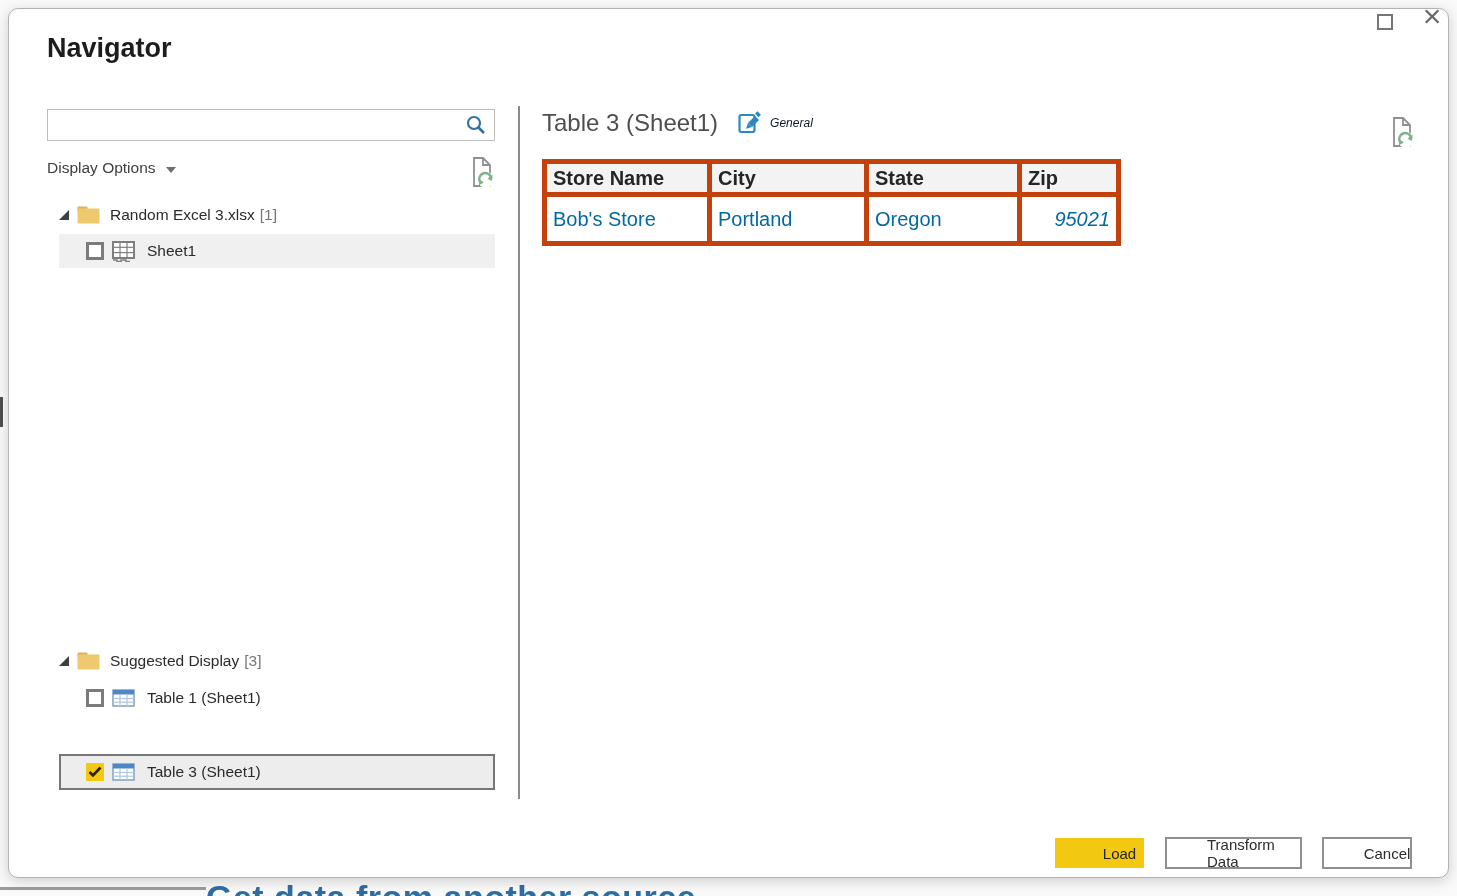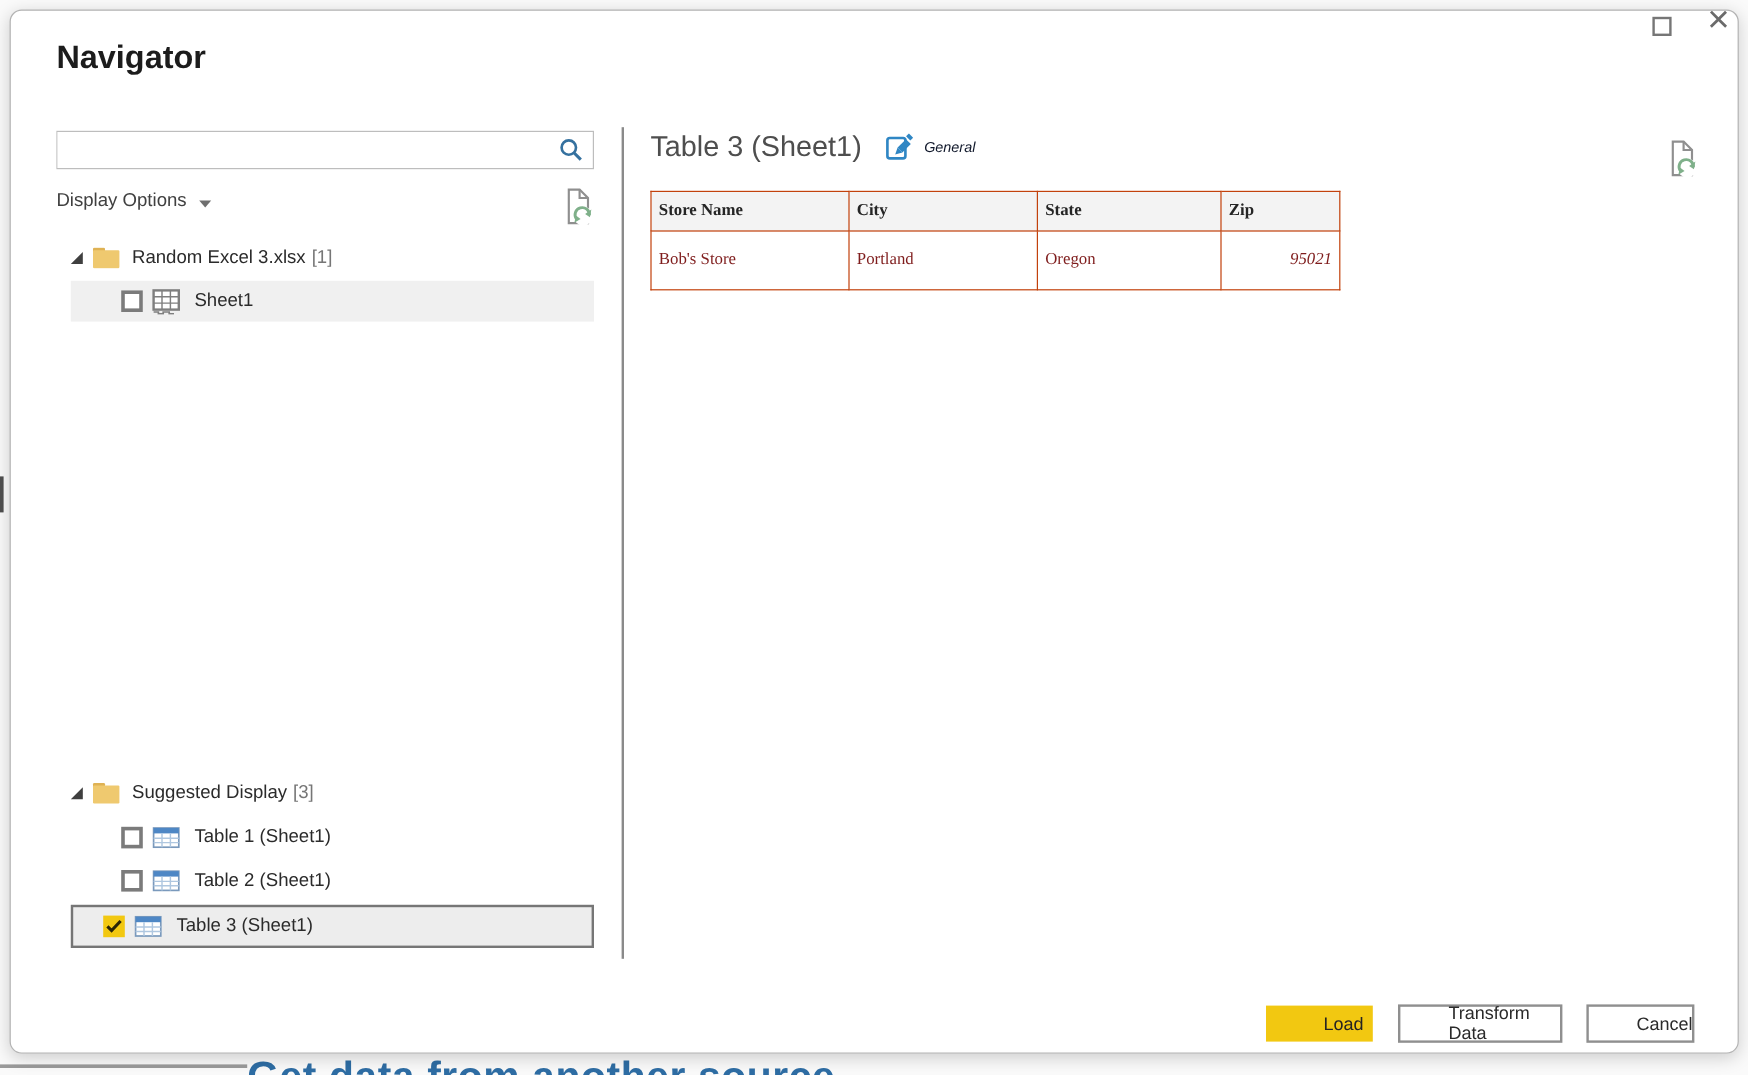--- a/index.html
+++ b/index.html
@@ -55,43 +55,43 @@
   .refresh-left { left:458px; top:146px; }
   .refresh-preview { left:1378px; top:106px; }
 
   
   .tree-row { position:absolute; display:flex; align-items:center; }
   .tri-open { width:0; height:0; border-left:10px solid transparent; border-bottom:10px solid #3f3f3f; margin-right:8px; }
   .folder-ic { width:23px; height:18px; margin-right:10px; }
   .tree-label { font-size:15.5px; color:#2b2b2b; white-space:nowrap; }
   .tree-count { font-size:15.5px; color:#767676; margin-left:5px; }
 
-  .tree-item { position:absolute; left:50px; width:436px; height:34px; display:flex; align-items:center; padding-left:42px; cursor:pointer; }
+  .tree-item { position:absolute; left:50px; width:436px; height:34px; display:flex; align-items:center; padding-left:27px; cursor:pointer; }
   .tree-item .cb { width:18px; height:18px; flex:0 0 auto; margin-right:7px; }
   .cb-empty { border:3px solid #7b7b7b; background:#fff; }
   .cb-checked { background:#F2C811; display:flex; align-items:center; justify-content:center; }
   .tree-item .item-ic { width:25px; height:22px; margin-right:11px; flex:0 0 auto; }
   .row-hl { background:#f0f0f0; }
   .row-sel { background:#ededed; border:2px solid #767676; padding-left:25px; height:36px; }
 
   
   .v-divider { position:absolute; left:509px; top:97px; width:2px; height:693px; background:#8a8a8a; }
 
   
   .preview-title-row { position:absolute; left:533px; top:100px; display:flex; align-items:center; }
   .preview-title { font-size:24px; color:#4e4e4e; font-weight:400; }
   .general-ic { width:26px; height:26px; margin-left:18px; margin-right:8px; }
   .general-lbl { font-size:12px; color:#0f172a;font-style:italic; }
 
   .preview-table { position:absolute; left:533px; top:150px; border-collapse:collapse; }
   .preview-table th, .preview-table td {
-    border:1px solid #c2410c; font-size:14px; padding:0 6px; text-align:left; white-space:nowrap;font-family:Liberation Serif, serif;
+    border:5px solid #c2410c; font-size:20px; padding:0 6px; text-align:left; white-space:nowrap;
   }
   .preview-table th { height:33px; background:#f3f3f3; font-weight:700; color:#252525; }
-  .preview-table td { height:49px; color:#7f1d1d; background:#fff; }
+  .preview-table td { height:49px; color:#0369a1; background:#fff; }
   .col-store { width:165px; } .col-city { width:157px;margin-left:28px; } .col-state { width:153px; } .col-zip { width:99px; }
   .cell-num { text-align:right !important; font-style:italic; }
 
   
   .btn { position:absolute; display:flex; align-items:center; justify-content:center; font-size:15px; cursor:pointer;padding-left:40px; }
   .btn-load { left:1046px; top:829px; width:89px; height:30px; background:#F2C811; color:#252423; border:none; }
   .btn-plain { background:#fff; border:2px solid #8f8f8f; color:#2b2b2b; }
   .btn-transform { left:1156px; top:828px; width:137px; height:32px; }
   .btn-cancel { left:1313px; top:828px; width:90px; height:32px; }
 </style>
@@ -176,32 +176,20 @@
         <rect x="2" y="3" width="21" height="16" fill="#fff" stroke="#7A99BC" stroke-width="1.4"></rect>
         <rect x="2" y="3" width="21" height="4.5" fill="#4E87C5"></rect>
         <line x1="9" y1="7.5" x2="9" y2="19" stroke="#AFC7E0" stroke-width="1.2"></line>
         <line x1="16" y1="7.5" x2="16" y2="19" stroke="#AFC7E0" stroke-width="1.2"></line>
         <line x1="2" y1="11.5" x2="23" y2="11.5" stroke="#AFC7E0" stroke-width="1.2"></line>
         <line x1="2" y1="15.2" x2="23" y2="15.2" stroke="#AFC7E0" stroke-width="1.2"></line>
       </svg>
       <span class="tree-label">Table 1 (Sheet1)</span>
     </div>
 
-    <div class="tree-item" style="top:708px;">
-      <span class="cb cb-empty"></span>
-      <svg class="item-ic" viewBox="0 0 25 22">
-        <rect x="2" y="3" width="21" height="16" fill="#fff" stroke="#7A99BC" stroke-width="1.4"></rect>
-        <rect x="2" y="3" width="21" height="4.5" fill="#4E87C5"></rect>
-        <line x1="9" y1="7.5" x2="9" y2="19" stroke="#AFC7E0" stroke-width="1.2"></line>
-        <line x1="16" y1="7.5" x2="16" y2="19" stroke="#AFC7E0" stroke-width="1.2"></line>
-        <line x1="2" y1="11.5" x2="23" y2="11.5" stroke="#AFC7E0" stroke-width="1.2"></line>
-        <line x1="2" y1="15.2" x2="23" y2="15.2" stroke="#AFC7E0" stroke-width="1.2"></line>
-      </svg>
-      <span class="tree-label">Table 2 (Sheet1)</span>
-    </div>
 
     <div class="tree-item row-sel" style="top:745px;">
       <span class="cb cb-checked">
         <svg width="14" height="12" viewBox="0 0 14 12">
           <polyline points="1.5,6 5,9.5 12.5,1.5" fill="none" stroke="#2b2506" stroke-width="2.6"></polyline>
         </svg>
       </span>
       <svg class="item-ic" viewBox="0 0 25 22">
         <rect x="2" y="3" width="21" height="16" fill="#fff" stroke="#7A99BC" stroke-width="1.4"></rect>
         <rect x="2" y="3" width="21" height="4.5" fill="#4E87C5"></rect>

